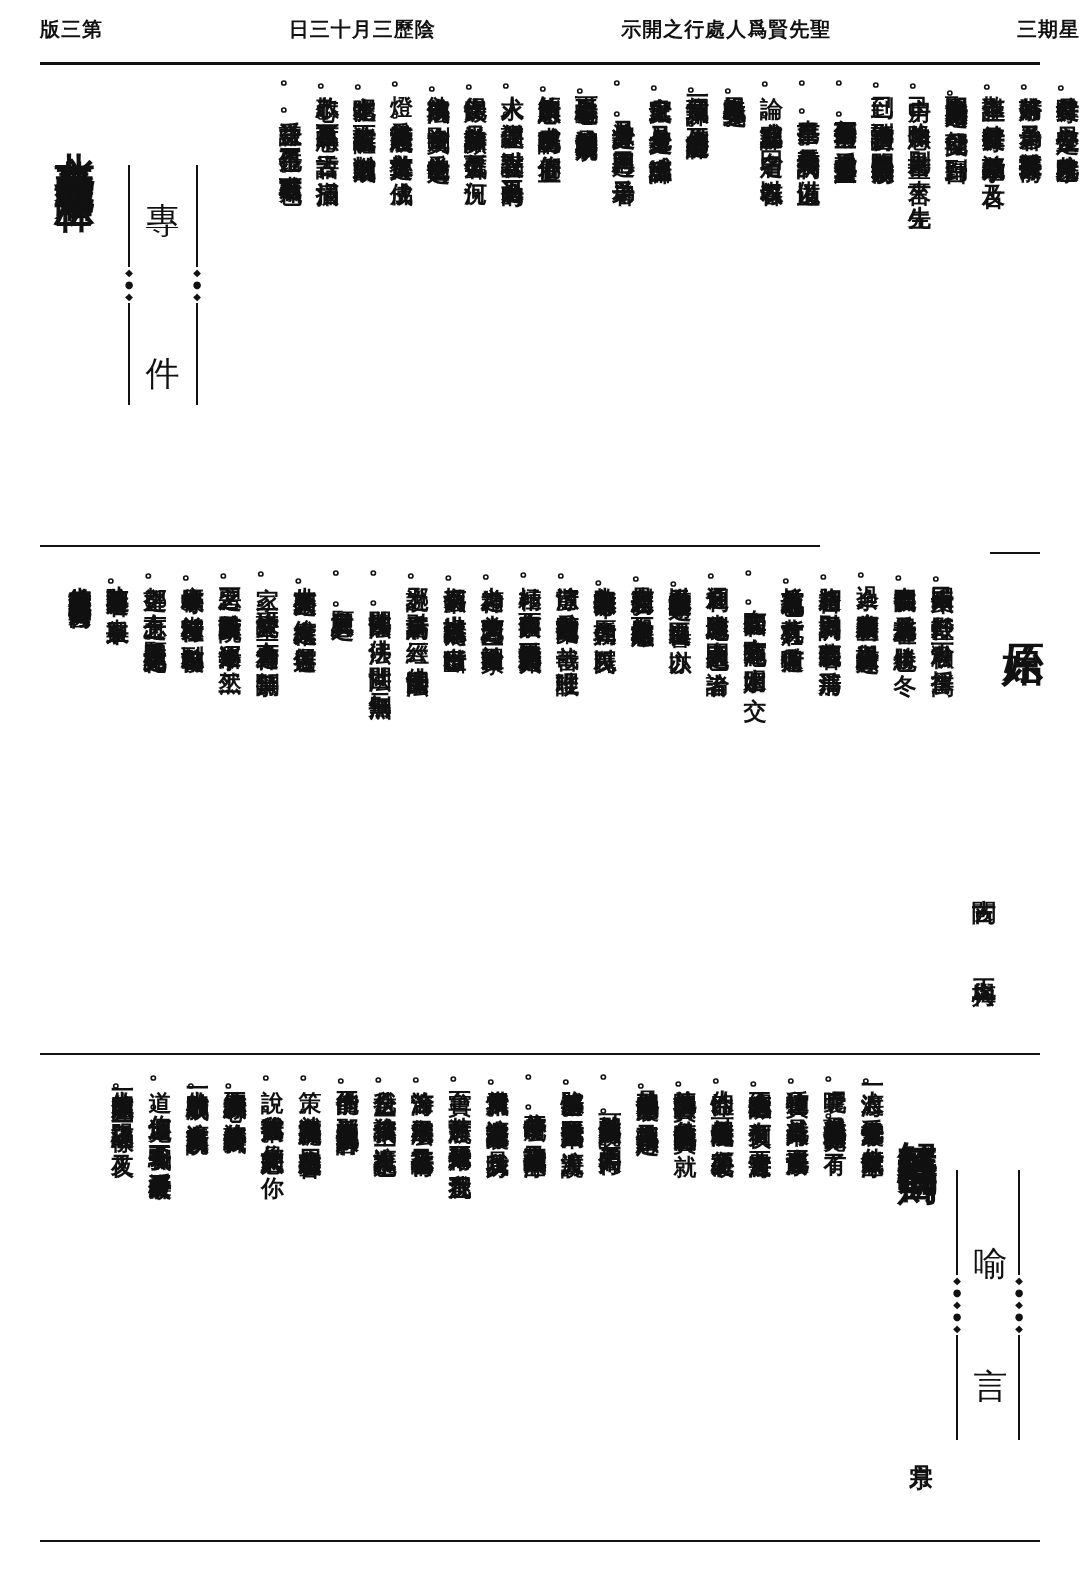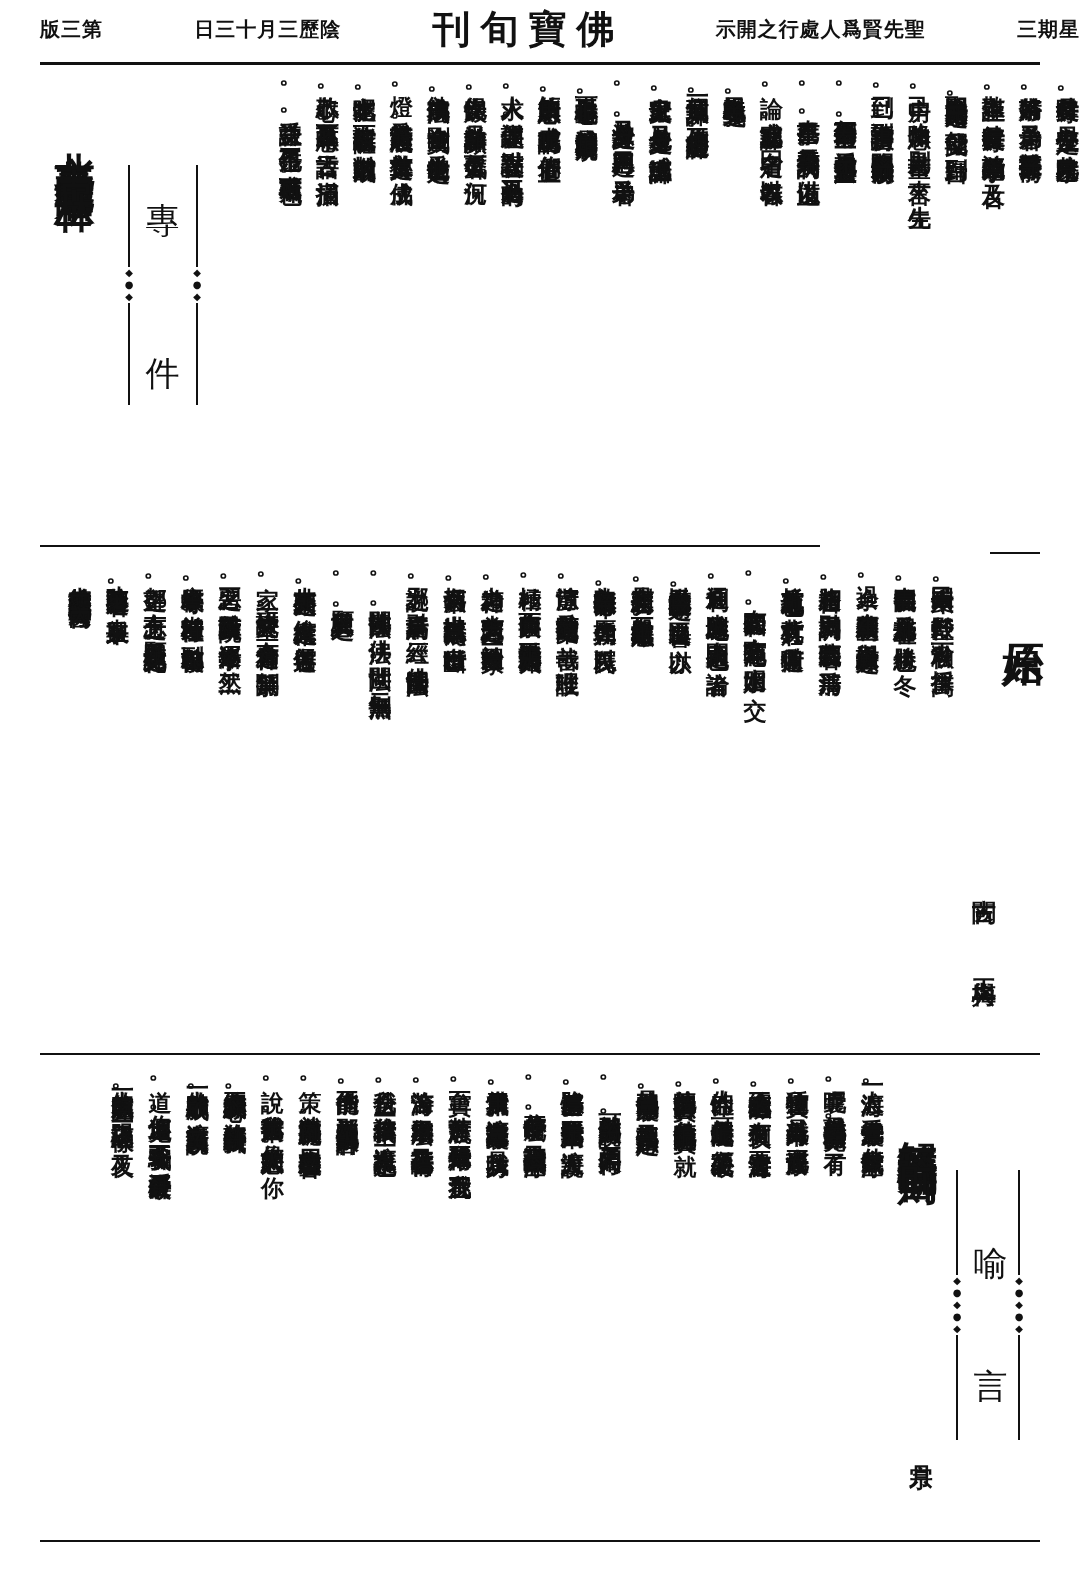--- a/index.html
+++ b/index.html
@@ -53,23 +53,20 @@
   </style>
 </head>
 <body>
 
 <div class="masthead">
   <div class="mh-item mh-small">
     <span style="direction: rtl; unicode-bidi: bidi-override;">星期三</span>
   </div>
   <div class="mh-item mh-small">
     <span style="direction: rtl; unicode-bidi: bidi-override;">聖先賢爲人處行之開示</span>
-  </div>
-  <div class="mh-item mh-title">
-    <span style="direction: rtl; unicode-bidi: bidi-override;">佛寶旬刊</span>
   </div>
   <div class="mh-item mh-small">
     <span style="direction: rtl; unicode-bidi: bidi-override;">陰歷三月十三日</span>
   </div>
   <div class="mh-item mh-small">
     <span style="direction: rtl; unicode-bidi: bidi-override;">第三版</span>
   </div>
 </div>
 
 <div class="hrule" style="left:40px; top:62px; width:1000px;"></div>

